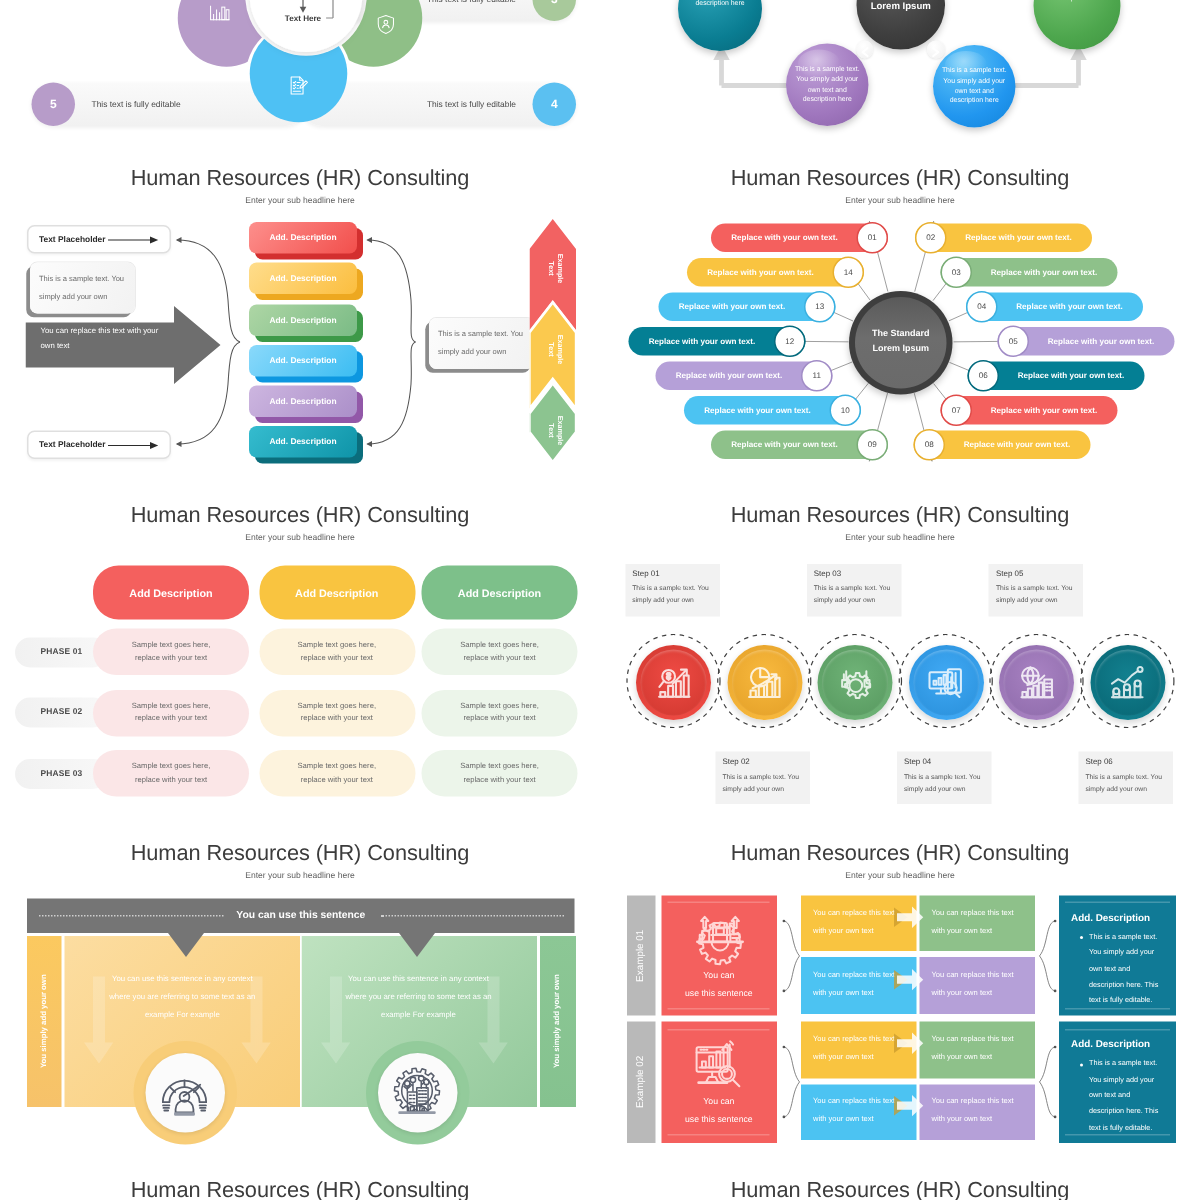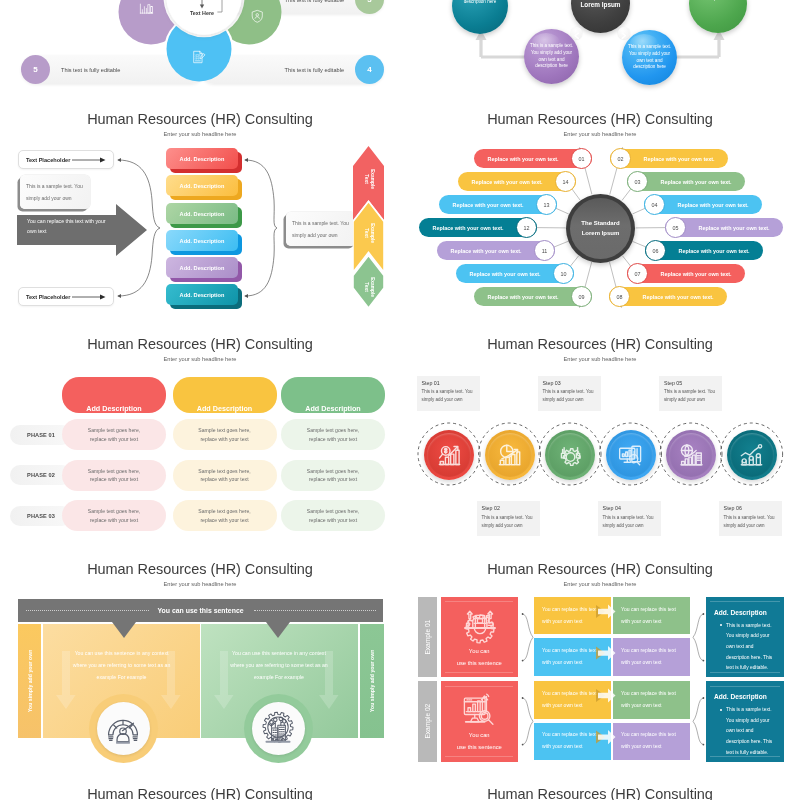--- a/index.html
+++ b/index.html
@@ -37,21 +37,21 @@
   .mx-cell{position:absolute;width:76.5px;height:37.5px;display:flex;align-items:center;color:#fff;font-size:5.05px;line-height:2.35;padding:0 12px 0 8px;box-sizing:border-box;}
   
   .bn-side{position:absolute;left:0;top:0;width:23.5px;height:114px;display:flex;align-items:center;justify-content:center;}
   .bn-side{writing-mode:vertical-rl;transform:rotate(180deg);color:#fff;font-size:5.2px;font-weight:bold;}
   .bn-body{position:absolute;left:25.5px;top:24px;width:156.5px;text-align:center;color:#fff;font-size:5.2px;line-height:2.3;padding:0 28px;box-sizing:border-box;}
   
   .st-box{position:absolute;width:63px;height:35px;background:#f2f2f2;padding:4px 5px;box-sizing:border-box;}
   .st-title{font-size:5.3px;color:#3a3a3a;margin-bottom:2.5px;}
   .st-text{font-size:4.5px;color:#555;line-height:1.85;}
   
-  .tb-head{position:absolute;width:104px;height:36px;border-radius:17px;display:flex;align-items:flex-end;justify-content:center;color:#fff;font-size:7.2px;font-weight:bold;}
+  .tb-head{position:absolute;width:104px;height:36px;border-radius:17px;display:flex;align-items:center;justify-content:center;color:#fff;font-size:7.2px;font-weight:bold;}
   .tb-cell{position:absolute;width:104px;height:31px;border-radius:15.5px;display:flex;align-items:center;justify-content:center;text-align:center;color:#6a6a6a;font-size:5.1px;line-height:1.6;padding:0 18px;box-sizing:border-box;}
   .tb-phase{position:absolute;left:10px;width:62px;height:20px;border-radius:10px;background:linear-gradient(90deg,#f1f1f1,#f8f8f8);display:flex;align-items:center;justify-content:center;color:#4a4a4a;font-size:5.6px;font-weight:bold;letter-spacing:0.1px;}
   .rd-num{position:absolute;width:21px;height:21px;border-radius:50%;background:#fff;display:flex;align-items:center;justify-content:center;font-size:5.4px;font-weight:normal;color:#4b4b4b;top:-1px;box-sizing:border-box;}
 </style>
 </head>
 <body>
 
 <div id="root">
 
 <div class="slide" style="left:0;top:-113px;">

